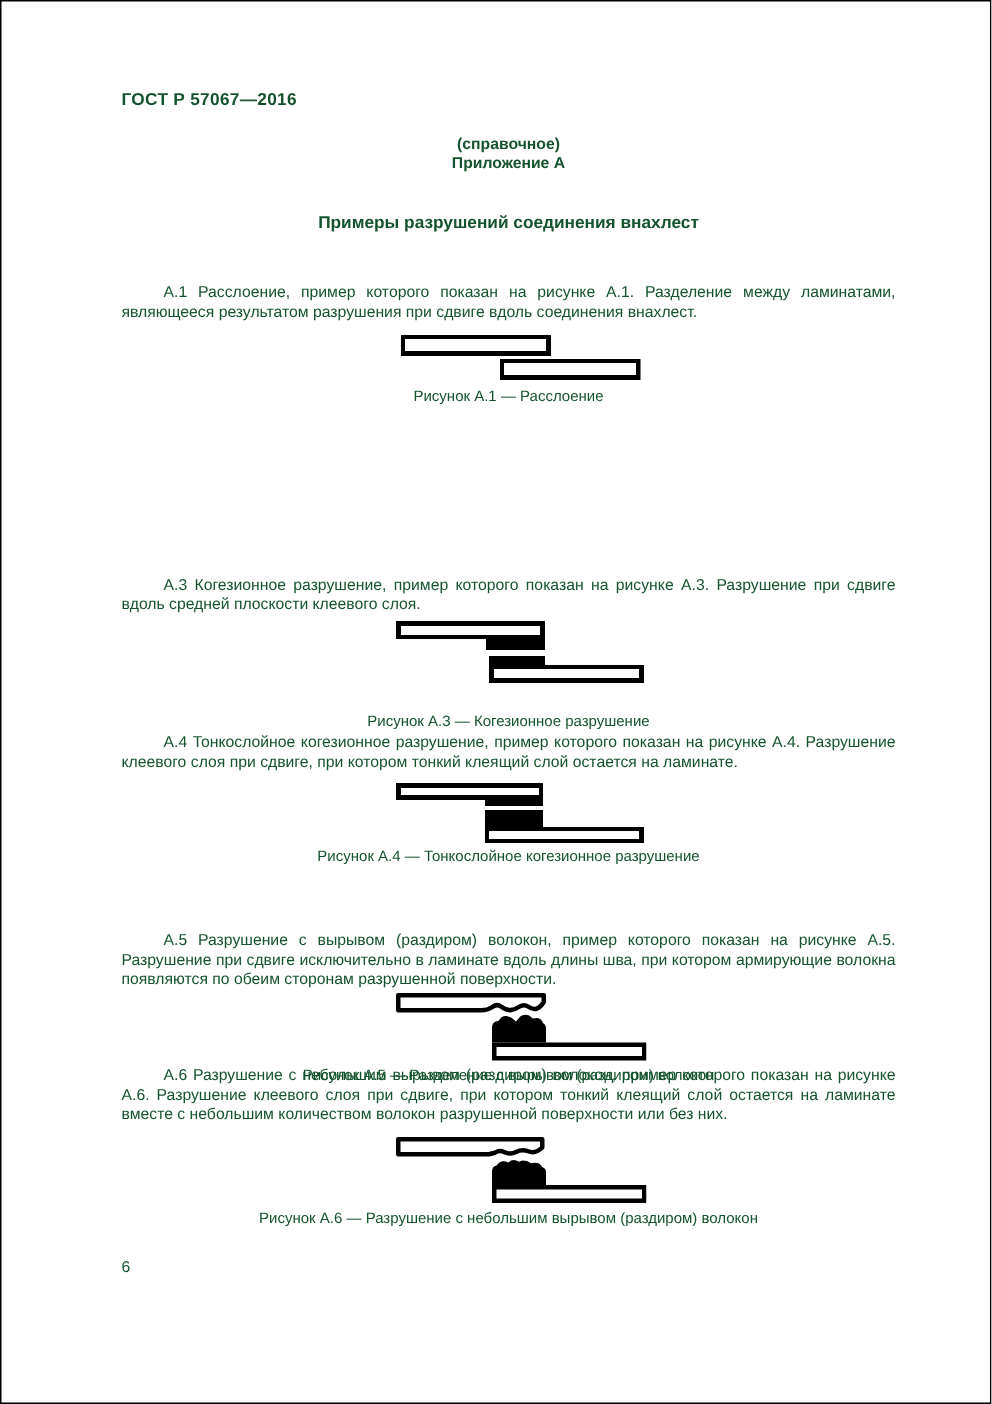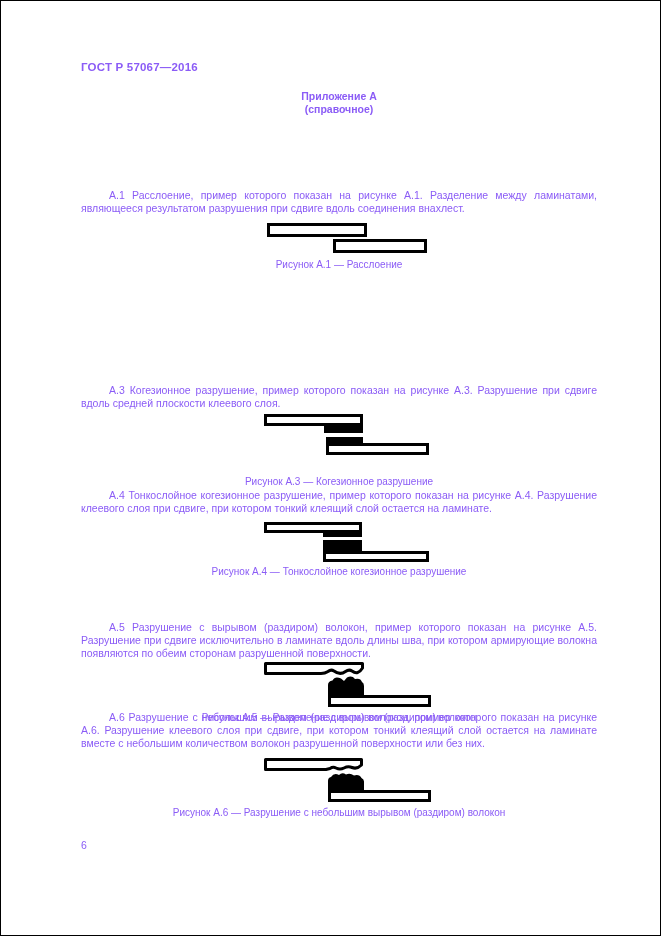--- a/index.html
+++ b/index.html
@@ -5,21 +5,21 @@
   html, body { margin: 0; padding: 0; background: #e8e8e8; }
   .page {
     position: relative;
     width: 661px;
     height: 936px;
     margin: 0 auto;
     background: #ffffff;
     border: 1px solid #000000;
     box-sizing: border-box;
     font-family: "Liberation Sans", sans-serif;
-    color: #8b5cf6;
+    color: #14532d;
     overflow: hidden;
   }
   .doc-header {
     position: absolute;
     top: 60px; left: 80px;
     font-size: 11.5px;
     font-weight: bold;
     letter-spacing: 0.2px;
   }
   .appendix {
@@ -82,24 +82,25 @@
   #sec-a6 .figure { margin-top: 8px; }  #sec-a6 .caption { margin-top: 4px; }
 </style>
 </head>
 <body>
 
 <div class="page">
 
   <div class="doc-header">ГОСТ Р 57067—2016</div>
 
   <div class="appendix">
+    <div>(справочное)</div>
     <div>Приложение А</div>
-    <div>(справочное)</div>
   </div>
 
+  <div class="doc-title">Примеры разрушений соединения внахлест</div>
 
   <div class="section" id="sec-a1">
     <p class="para">А.1 Расслоение, пример которого показан на рисунке А.1. Разделение между ламинатами, являющееся результатом разрушения при сдвиге вдоль соединения внахлест.</p>
     <div class="figure">
       <svg width="160" height="31" viewBox="0 0 160 31" shape-rendering="crispEdges">
         <rect x="1.5" y="1.5" width="97" height="11" fill="#fff" stroke="#000" stroke-width="3"></rect>
         <rect x="67.5" y="17.5" width="91" height="11" fill="#fff" stroke="#000" stroke-width="3"></rect>
       </svg>
     </div>
     <div class="caption">Рисунок А.1 — Расслоение</div>

